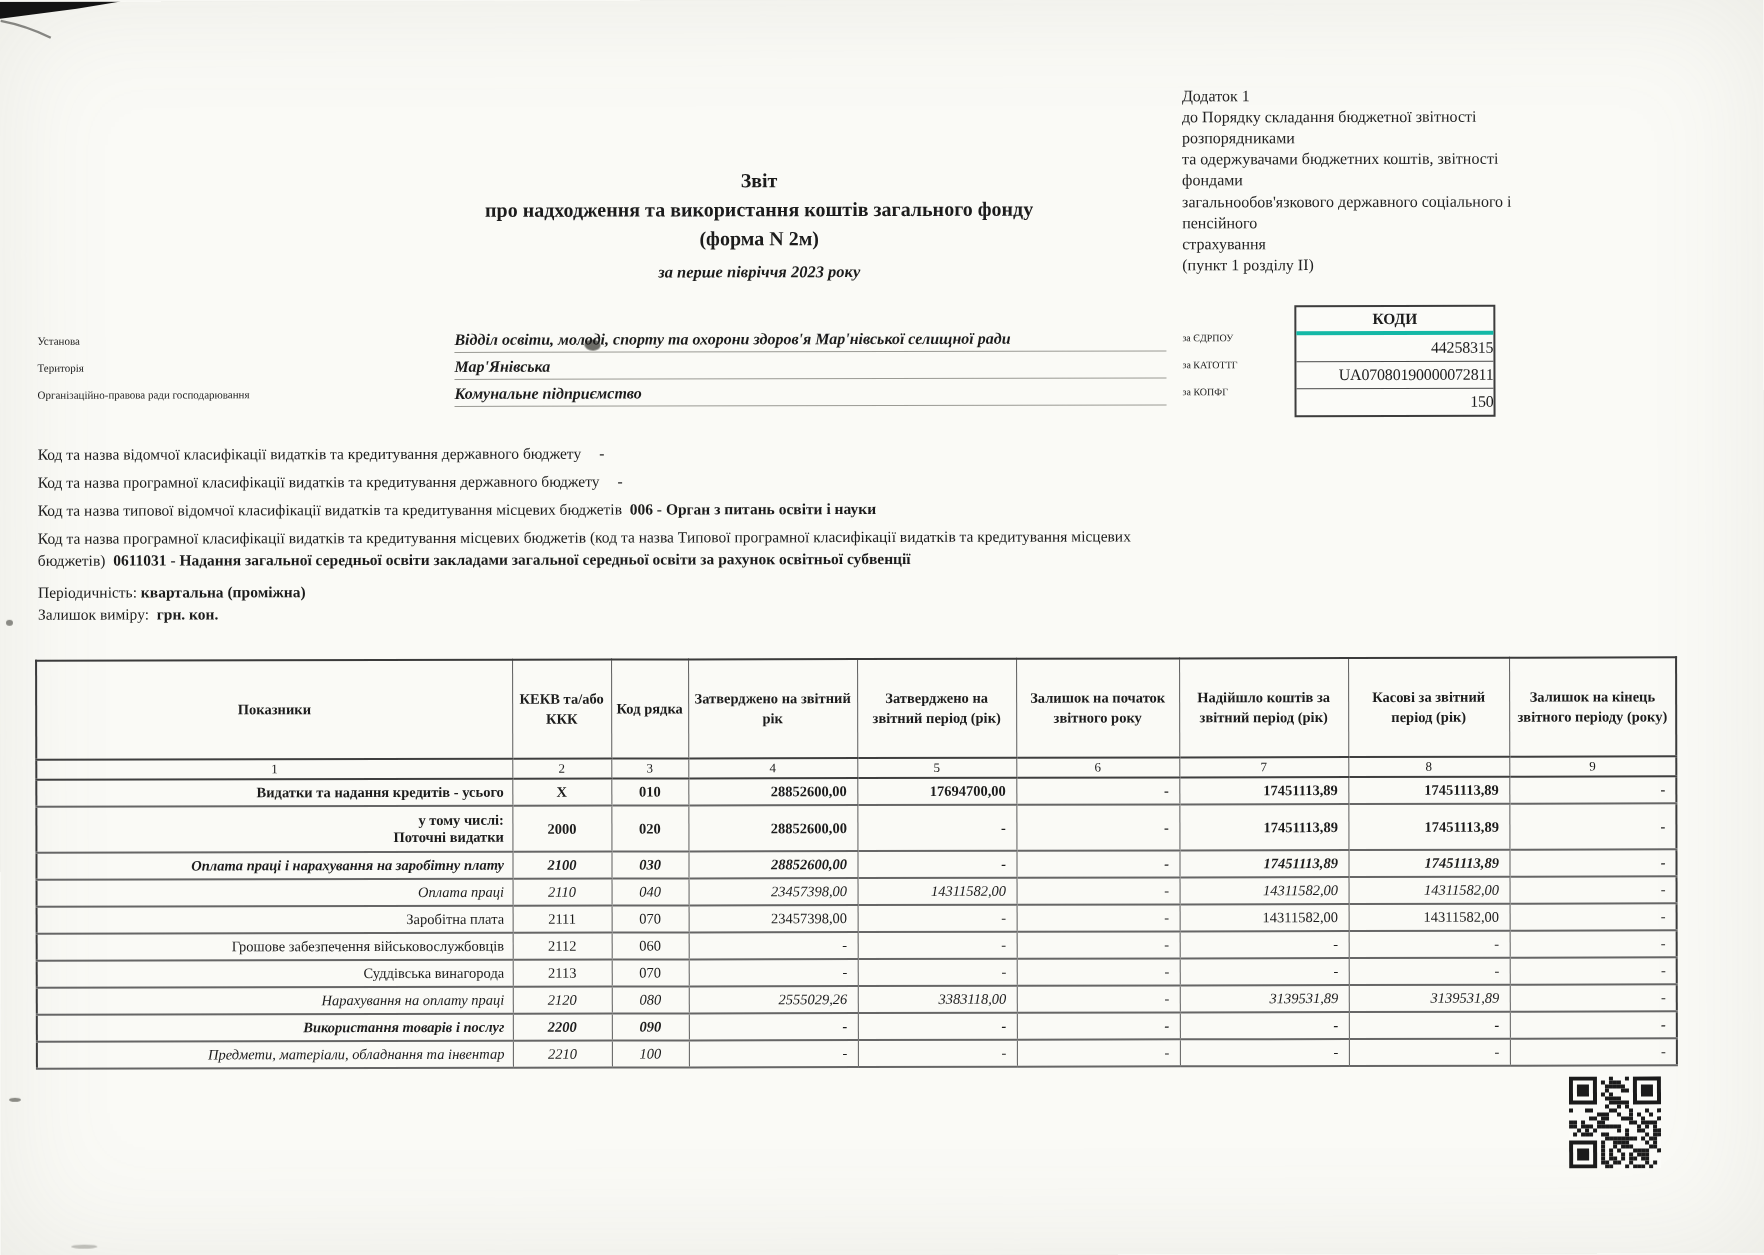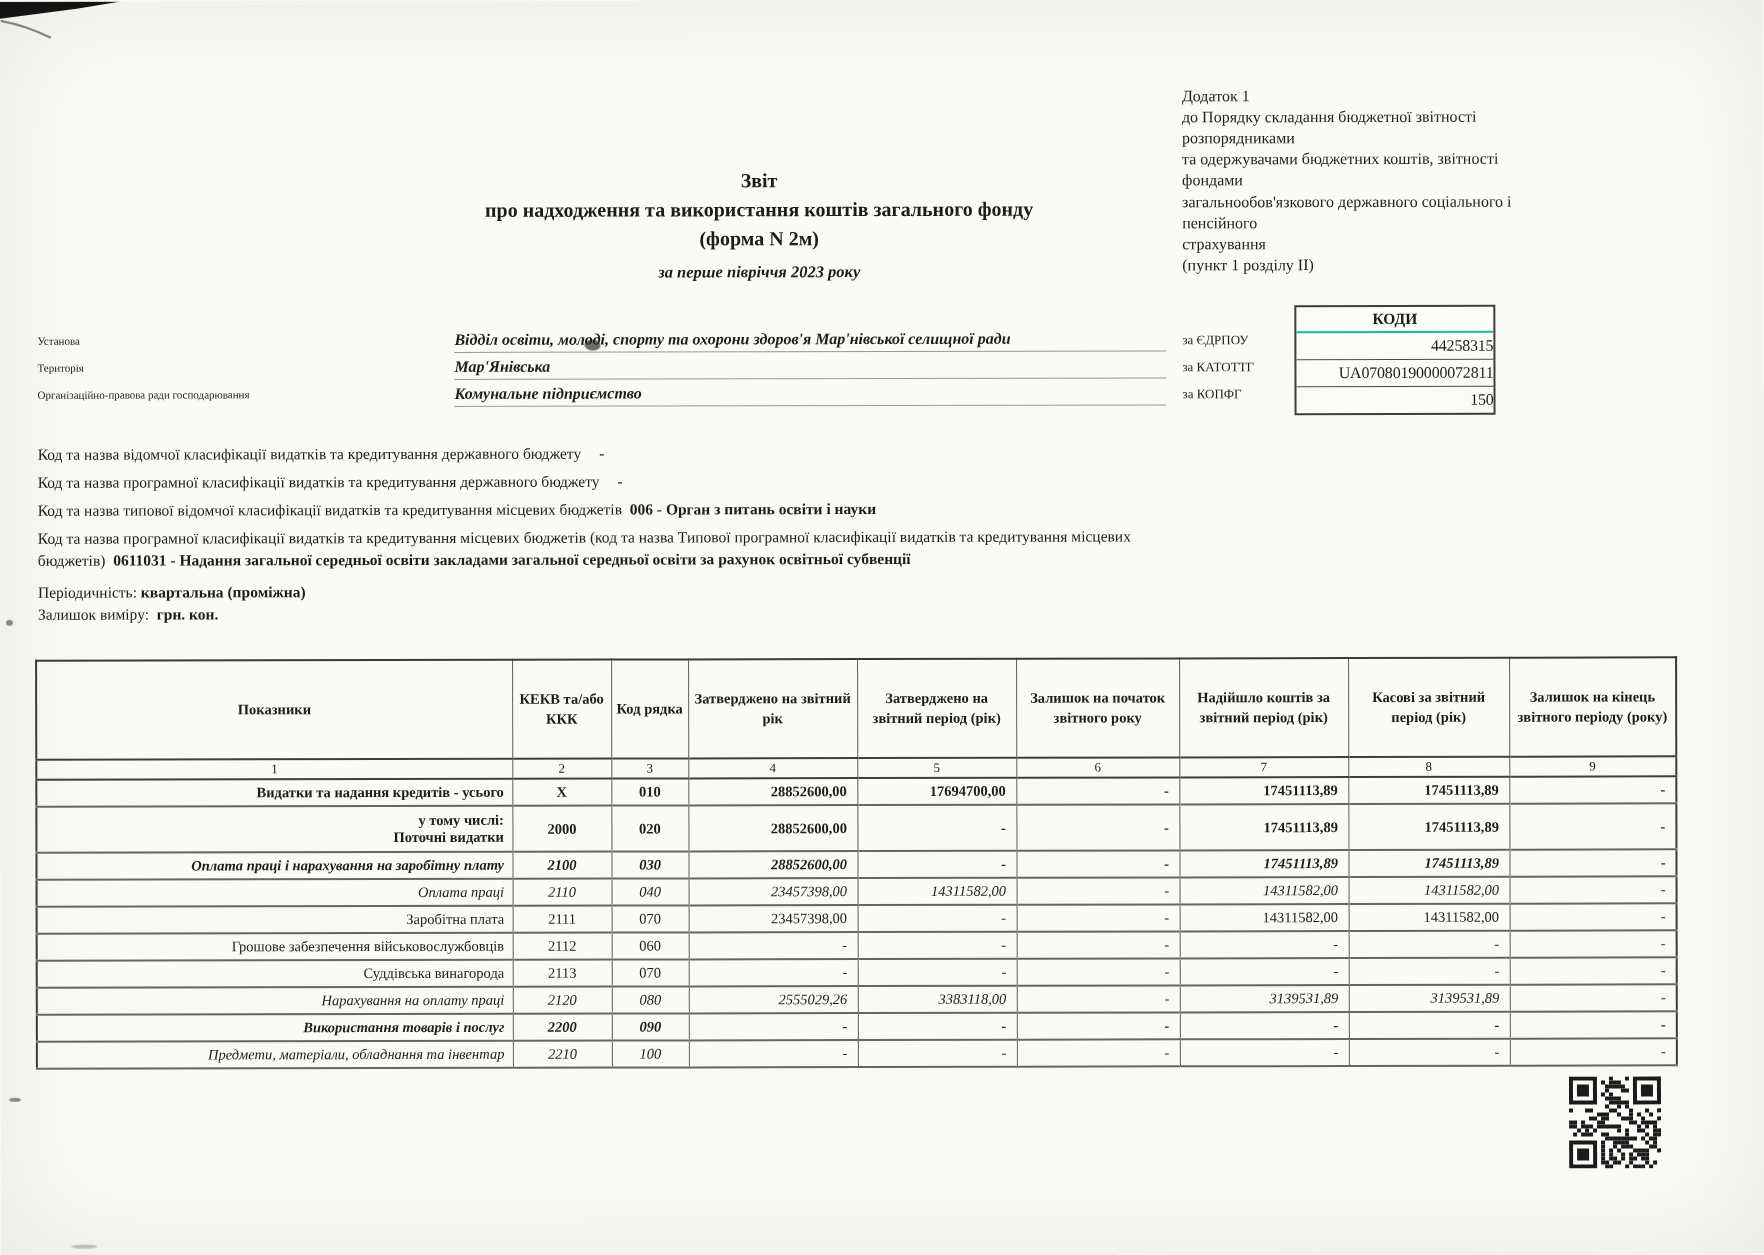--- a/index.html
+++ b/index.html
@@ -19,23 +19,23 @@
   .appendix{position:absolute;left:1183px;top:86px;width:340px;font-size:16px;line-height:1.32;color:#222;}
   
   .title-block{position:absolute;left:40px;top:166px;width:1440px;text-align:center;}
   .title-block .t1,.title-block .t2,.title-block .t3{font-weight:bold;font-size:20px;line-height:1.45;}
   .title-block .t4{font-weight:bold;font-style:italic;font-size:16.5px;margin-top:9px;}
   
   .req-row{position:absolute;left:0;width:1764px;height:27px;}
   .req-label{position:absolute;left:38px;top:3px;font-size:11px;}
   .req-value{position:absolute;left:455px;top:0;width:712px;font-size:16px;font-weight:bold;font-style:italic;
              border-bottom:1.5px solid #9a9a94;padding-bottom:3px;}
-  .req-code-label{position:absolute;left:1183px;top:3px;font-size:13px;}
+  .req-code-label{position:absolute;left:1183px;top:3px;font-size:10px;}
   .codes-box{position:absolute;left:1295px;top:306px;width:197px;border:2px solid #3d3d3d;background:#fbfbf8;}
-  .codes-header{height:24px;border-bottom:2px solid #14b8a6;text-align:center;font-weight:bold;font-size:15.5px;line-height:24px;}
+  .codes-header{height:24px;border-bottom:4px solid #14b8a6;text-align:center;font-weight:bold;font-size:15.5px;line-height:24px;}
   .codes-cell{height:26px;border-bottom:1.5px solid #4a4a4a;text-align:right;font-size:16px;line-height:26px;letter-spacing:-0.2px;}
   .codes-cell:last-child{border-bottom:none;}
   
   .cls-block{position:absolute;left:38px;top:442px;width:1098px;}
   .cls{margin:0 0 6px 0;font-size:15.5px;line-height:1.42;}
   .cls .dash{margin-left:18px;}
   .cls b{font-weight:bold;}
   .period-block{margin-top:10px;}
   .period-line{margin:0;font-size:15.5px;line-height:1.4;}
   .period-line b{font-weight:bold;}

